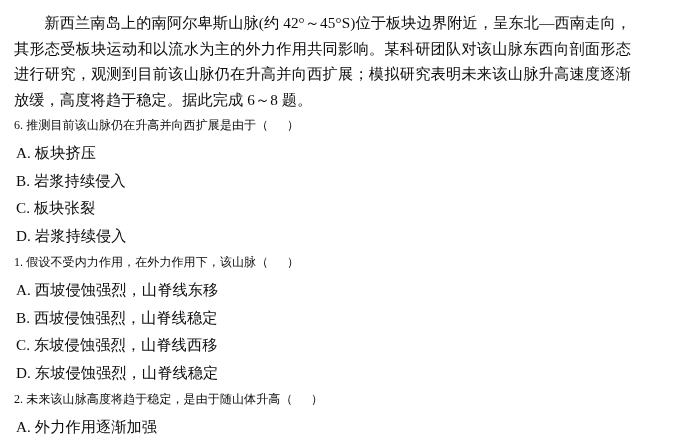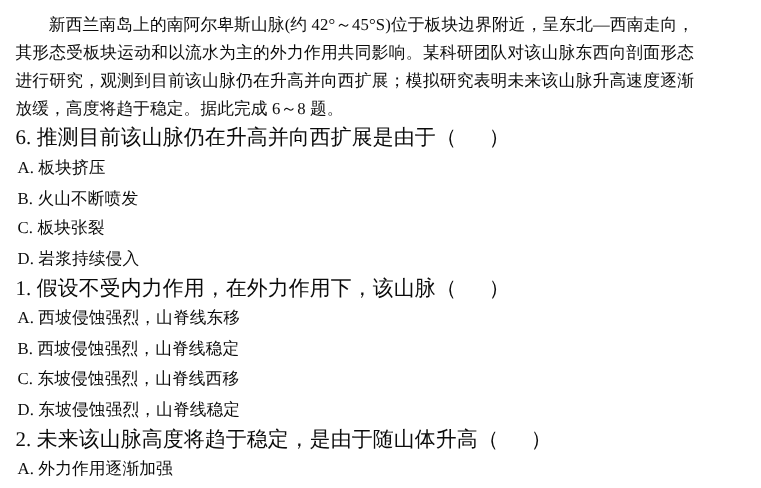--- a/index.html
+++ b/index.html
@@ -24,21 +24,21 @@
   .passage {
     font-size: 15.2px;
     line-height: 25.5px;
     text-align: justify;
     text-justify: inter-ideograph;
     text-indent: 2em;
     margin: 0 0 1px 0;
     letter-spacing: 0.1px;
   }
   .q {
-    font-size: 19px;
+    font-size: 12px;
     line-height: 25.4px;
     margin: 0;
     white-space: pre-wrap;
     letter-spacing: 0.1px;
   }
   .opt {
     font-size: 15.2px;
     line-height: 25.4px;
     margin: 2px;
     white-space: pre-wrap;
@@ -51,21 +51,21 @@
 </head>
 <body>
 
 <div class="page">
 
   <p class="passage">新西兰南岛上的南阿尔卑斯山脉(约 42°～45°S)位于板块边界附近，呈东北—西南走向，其形态受板块运动和以流水为主的外力作用共同影响。某科研团队对该山脉东西向剖面形态进行研究，观测到目前该山脉仍在升高并向西扩展；模拟研究表明未来该山脉升高速度逐渐放缓，高度将趋于稳定。据此完成 6～8 题。</p>
 
   <div class="block">
     <p class="q">6. 推测目前该山脉仍在升高并向西扩展是由于（      ）</p>
     <p class="opt">A. 板块挤压</p>
-    <p class="opt">B. 火山不断喷发</p>
+    <p class="opt">B. 岩浆持续侵入</p>
     <p class="opt">C. 板块张裂</p>
     <p class="opt">D. 岩浆持续侵入</p>
   </div>
 
   <div class="block">
     <p class="q">1. 假设不受内力作用，在外力作用下，该山脉（      ）</p>
     <p class="opt">A. 西坡侵蚀强烈，山脊线东移</p>
     <p class="opt">B. 西坡侵蚀强烈，山脊线稳定</p>
     <p class="opt">C. 东坡侵蚀强烈，山脊线西移</p>
     <p class="opt">D. 东坡侵蚀强烈，山脊线稳定</p>

